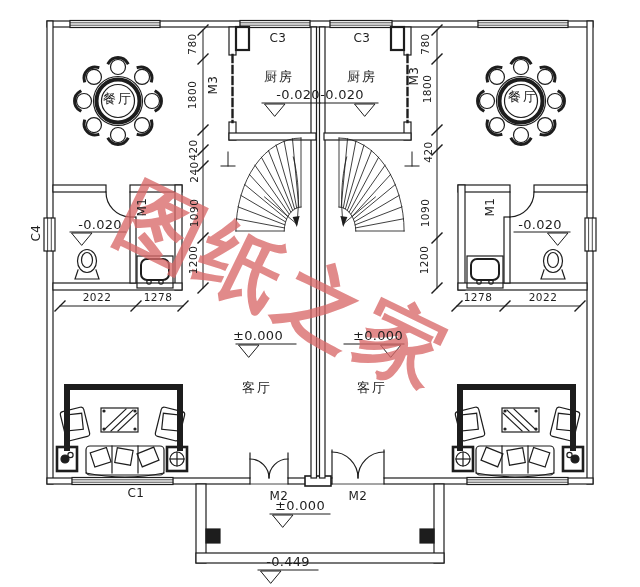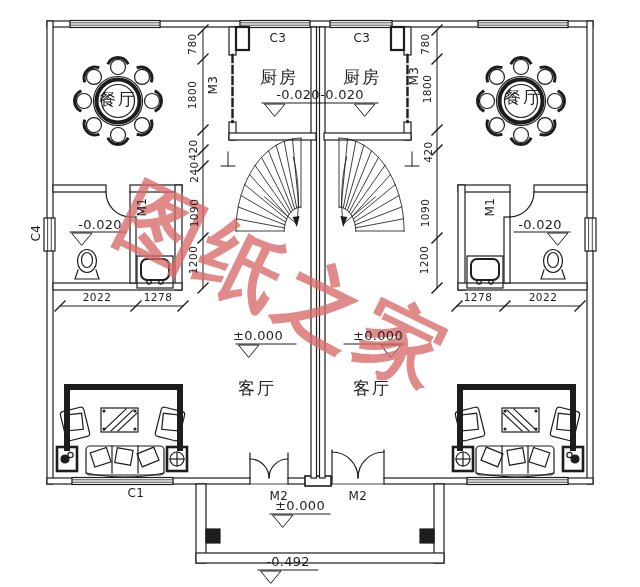--- a/index.html
+++ b/index.html
@@ -4,21 +4,21 @@
 <style>
   html,body{margin:0;padding:0;background:#fff;}
   .stage{position:relative;width:640px;height:587px;background:#fff;overflow:hidden;
          font-family:"DejaVu Sans",sans-serif;color:#1d1d1d;}
   .stage svg{position:absolute;left:0;top:0;}
   .lbl{position:absolute;white-space:nowrap;transform:translate(-50%,-50%);
        font-size:10.5px;letter-spacing:.5px;color:#1d1d1d;}
   .rot{transform:translate(-50%,-50%) rotate(-90deg);}
   .code{font-size:12px;}
   .code.rot{transform:translate(-50%,-50%) rotate(-90deg);}
-  .room{font-size:17px;letter-spacing:2px;font-weight:500;}
+  .room{font-size:13px;letter-spacing:2px;font-weight:500;}
   .lvl{font-size:13px;letter-spacing:.3px;}
   .watermark{position:absolute;left:148px;top:158px;font-size:84px;font-weight:700;
        letter-spacing:5px;color:#d96a6a;opacity:.78;transform:rotate(26deg);
        transform-origin:left top;pointer-events:none;white-space:nowrap;}
 </style>
 </head>
 <body>
 
 <div class="stage">
 
@@ -318,21 +318,21 @@
 <div class="lbl code" style="left:279px;top:496px">M2</div>
 <div class="lbl code" style="left:358px;top:496px">M2</div>
 
 <div class="lbl lvl" style="left:298px;top:94px">-0.020</div>
 <div class="lbl lvl" style="left:342px;top:94px">-0.020</div>
 <div class="lbl lvl" style="left:100px;top:224px">-0.020</div>
 <div class="lbl lvl" style="left:540px;top:224px">-0.020</div>
 <div class="lbl lvl" style="left:258px;top:335px">±0.000</div>
 <div class="lbl lvl" style="left:378px;top:335px">±0.000</div>
 <div class="lbl lvl" style="left:300px;top:505px">±0.000</div>
-<div class="lbl lvl" style="left:288px;top:561px">-0.492</div>
+<div class="lbl lvl" style="left:288px;top:561px">-0.449</div>
 
 <div class="lbl rot" style="left:192px;top:44px">780</div>
 <div class="lbl rot" style="left:192px;top:95px">1800</div>
 <div class="lbl rot" style="left:193px;top:150px">420</div>
 <div class="lbl rot" style="left:194px;top:172px">240</div>
 <div class="lbl rot" style="left:194px;top:213px">1090</div>
 <div class="lbl rot" style="left:193px;top:260px">1200</div>
 <div class="lbl rot" style="left:425px;top:44px">780</div>
 <div class="lbl rot" style="left:427px;top:89px">1800</div>
 <div class="lbl rot" style="left:428px;top:152px">420</div>

